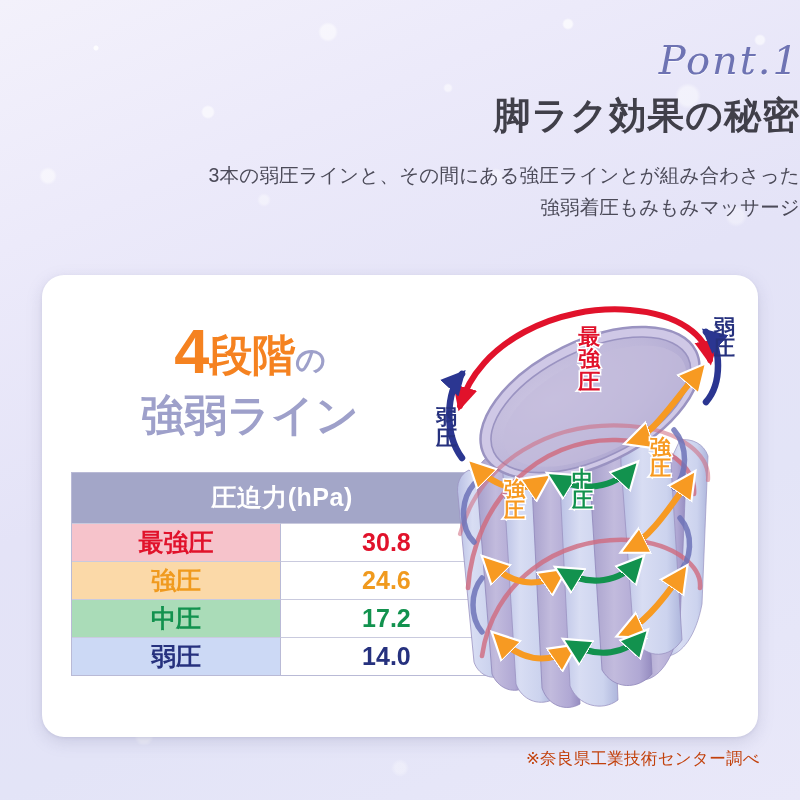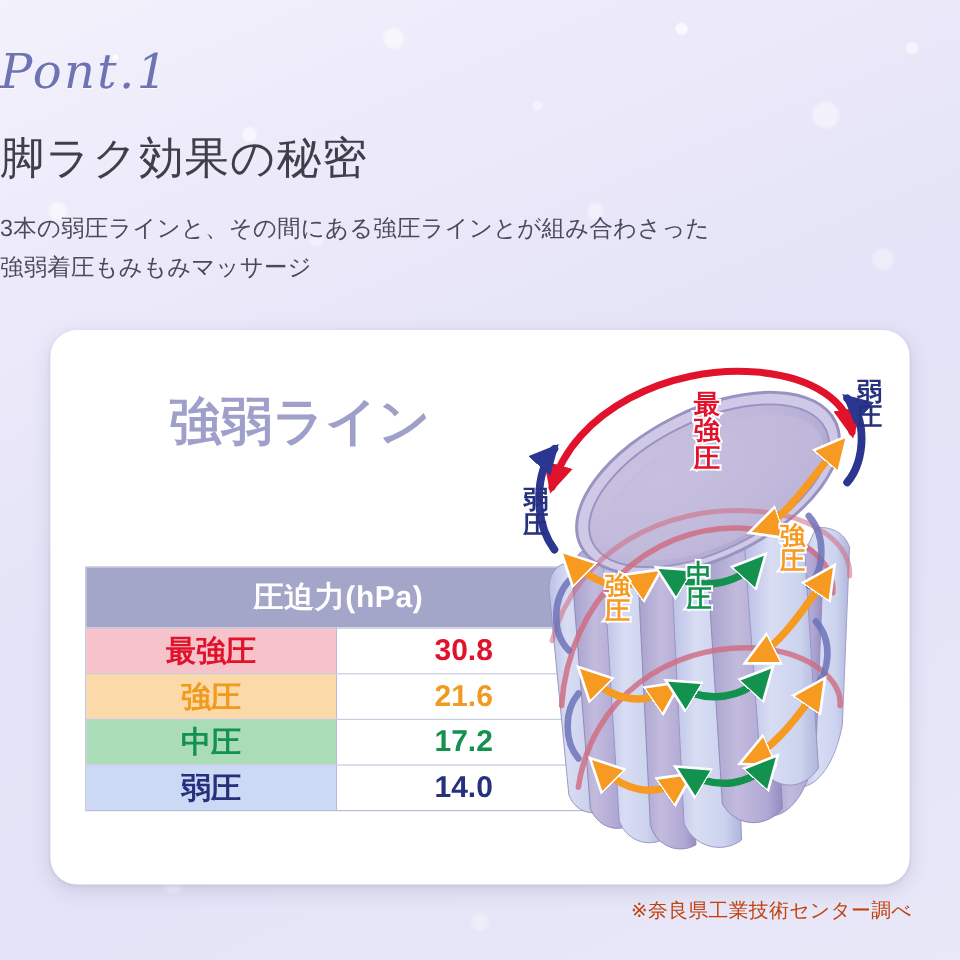--- a/index.html
+++ b/index.html
@@ -24,37 +24,37 @@
       radial-gradient(circle at 6% 22%, rgba(255,255,255,.5) 0 6px, transparent 9px),
       radial-gradient(circle at 33% 25%, rgba(255,255,255,.4) 0 4px, transparent 7px),
       radial-gradient(circle at 62% 22%, rgba(255,255,255,.45) 0 5px, transparent 8px),
       radial-gradient(circle at 92% 27%, rgba(255,255,255,.35) 0 7px, transparent 11px),
       radial-gradient(circle at 18% 92%, rgba(255,255,255,.4) 0 6px, transparent 10px),
       radial-gradient(circle at 50% 96%, rgba(255,255,255,.3) 0 5px, transparent 9px),
       radial-gradient(circle at 80% 90%, rgba(255,255,255,.35) 0 7px, transparent 11px),
       linear-gradient(157deg,#f3f1fb 0%,#eceafa 22%,#e4e3f7 48%,#e3e4f7 70%,#e9e8f9 100%);
   }
   
-  #header { position:absolute; left:0; top:0; width:800px; text-align:left; }
+  #header { position:absolute; left:0; top:0; width:800px; text-align:right; }
   #pont {
     font-family:"DejaVu Serif","Liberation Serif",serif;
     font-style:italic;
     font-size:40px;
     color:#6e73b3;
     letter-spacing:2px;
     margin-top:40px;
     line-height:1;
     text-shadow:0 1px 0 rgba(255,255,255,.7);
   }
   #maintitle {
     font-size:37px;
-    font-weight:normal;
+    font-weight:bold;
     color:#403f49;
     letter-spacing:1px;
-    margin-top:32px;
+    margin-top:16px;
     line-height:1.1;
   }
   #sub {
     font-size:19.5px;
     color:#4b4a58;
     line-height:1.65;
     margin-top:22px;
     letter-spacing:.2px;
   }
   
@@ -109,37 +109,40 @@
   <div id="maintitle">脚ラク効果の秘密</div>
   <div id="sub">
     <div>3本の弱圧ラインと、その間にある強圧ラインとが組み合わさった</div>
     <div>強弱着圧もみもみマッサージ</div>
   </div>
 </div>
 
 <div id="card"></div>
 
 <div id="lead">
+  <div class="l1">
+    <span class="big4">4</span><span class="dan">段階</span><span class="no">の</span>
+  </div>
   <div class="l2">強弱ライン</div>
 </div>
 
 <table id="ptable">
   <thead>
     <tr>
       <th colspan="2">圧迫力(hPa)</th>
     </tr>
   </thead>
   <tbody>
     <tr>
       <td class="lbl" style="background:#f6c3cb;color:#e1122b">最強圧</td>
       <td class="val" style="color:#e1122b">30.8</td>
     </tr>
     <tr>
       <td class="lbl" style="background:#fbd9a8;color:#f09a1e">強圧</td>
-      <td class="val" style="color:#f09a1e">21.6</td>
+      <td class="val" style="color:#f09a1e">24.6</td>
     </tr>
     <tr>
       <td class="lbl" style="background:#aadcb8;color:#12924e">中圧</td>
       <td class="val" style="color:#12924e">17.2</td>
     </tr>
     <tr>
       <td class="lbl" style="background:#ccd9f5;color:#26317e">弱圧</td>
       <td class="val" style="color:#26317e">14.0</td>
     </tr>
   </tbody>

